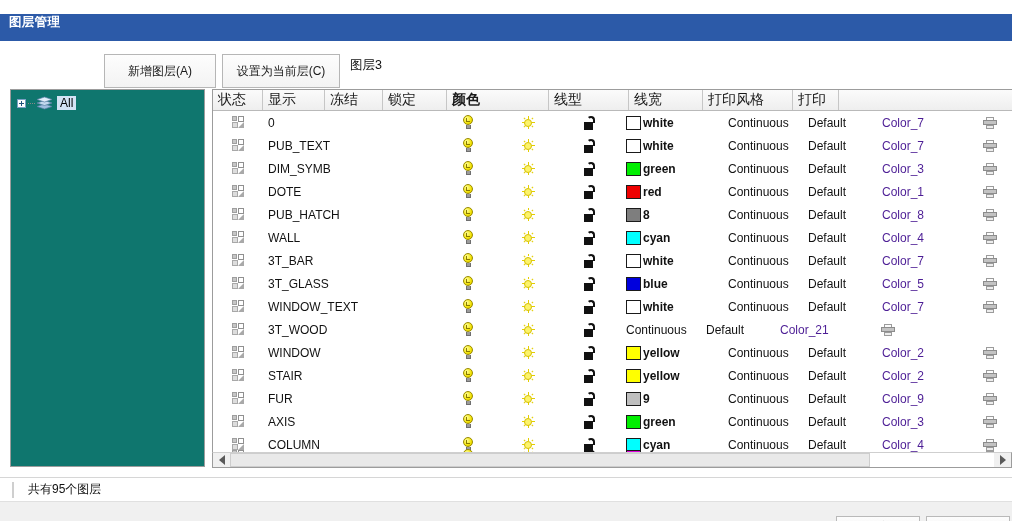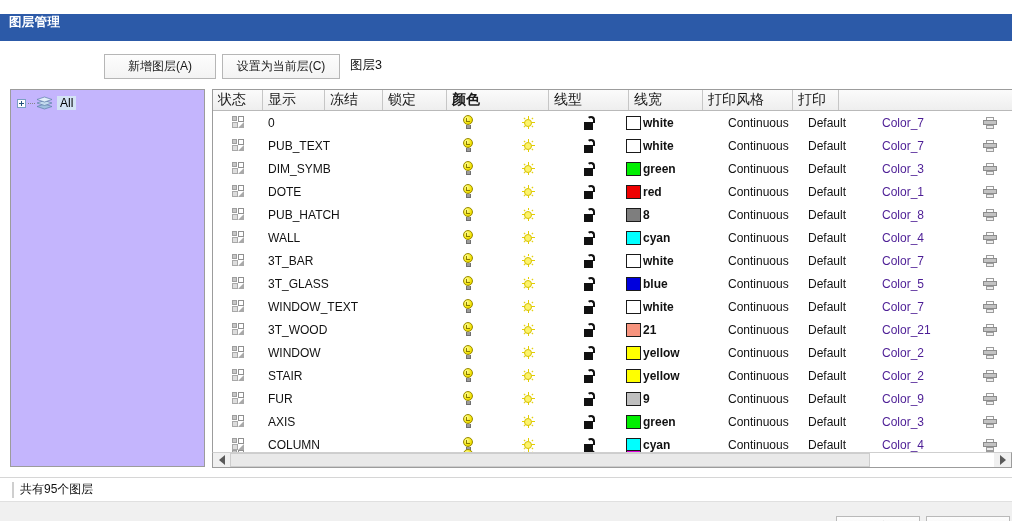--- a/index.html
+++ b/index.html
@@ -26,40 +26,40 @@
     margin-left: 9px; letter-spacing: .3px;
   }
   .topstrip { position: absolute; left: 0; top: 0; width: 1012px; height: 14px; background: #ffffff; }
 
   
   .toolbar {
     position: absolute; left: 0; top: 41px; width: 1012px; height: 42px;
     background: #ffffff;
   }
   .tb-btn {
-    position: absolute; top: 54px; height: 25px;
+    position: absolute; top: 54px; height: 34px;
     background: linear-gradient(#fdfdfd,#f3f3f3);
     border: 1px solid #b6b6b6;
     font-family: "Liberation Sans", sans-serif; font-size: 12px; color: #1a1a1a;
     display: flex; align-items: center; justify-content: center;
     cursor: pointer; white-space: nowrap;
   }
   #btn-new  { left: 104px; width: 112px; }
   #btn-cur  { left: 222px; width: 118px; }
   .tb-field {
     position: absolute; left: 346px; top: 52px; width: 666px; height: 27px;
     background: #ffffff; border: none;
     display: flex; align-items: center; padding-left: 4px;
     font-size: 12.5px; color: #111;
   }
 
   
   .tree-panel {
     position: absolute; left: 10px; top: 89px; width: 195px; height: 378px;
-    background: #c4b5fd; border: 1px solid #9c9c9c;
+    background: #0f766e; border: 1px solid #9c9c9c;
     overflow: hidden;
   }
   .tree-row {
     display: flex; align-items: center; height: 18px;
     margin: 4px 0 0 6px; cursor: pointer;
   }
   .tree-expander {
     width: 9px; height: 9px; border: 1px solid #7a9fc4;
     background: #fdfdfd; position: relative; flex: 0 0 auto; margin-right: 2px;
   }
@@ -218,21 +218,21 @@
   }
 
   
   .statusbar {
     position: absolute; left: 0; top: 477px; width: 1012px; height: 24px;
     background: #ffffff; border-top: 1px solid #d6d6d6;
     display: flex; align-items: center;
   }
   .statusbar-inner {
     margin-left: 12px; font-size: 12px; color: #111;
-    border-left: 2px solid #cfcfcf; padding-left: 6px; height: 16px;
+    border-left: 2px solid #cfcfcf; padding-left: 14px; height: 16px;
     display: flex; align-items: center;
   }
 
   
   .bottombar {
     position: absolute; left: 0; top: 501px; width: 1012px; height: 20px;
     background: #f0f0f0; border-top: 1px solid #e0e0e0;
   }
   .bb-btn {
     position: absolute; top: 14px; height: 22px;
@@ -736,24 +736,20 @@
               <span class="ray r4"></span>
               <span class="core"></span>
             </span>
           </div>
           <div class="td c-lock center">
             <span class="lock">
               <span class="shackle"></span>
               <span class="body"></span>
             </span>
           </div>
-          <div class="td c-color pad">
-            <span class="swatch" style="background:#f7947e"></span>
-            <span>21</span>
-          </div>
           <div class="td c-ltype pad">Continuous</div>
           <div class="td c-lweight pad">Default</div>
           <div class="td c-pstyle pad ptext">Color_21</div>
           <div class="td c-plot center">
             <span class="printer">
               <span class="top"></span>
               <span class="mid"></span>
               <span class="out"></span>
             </span>
           </div>

